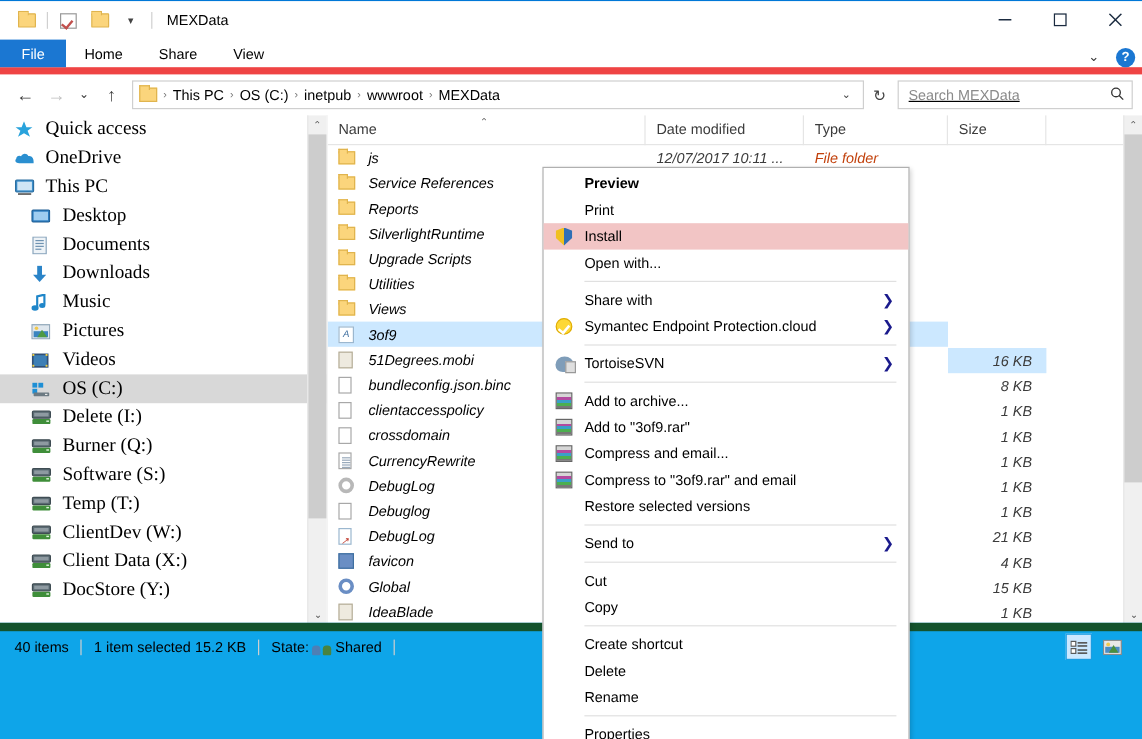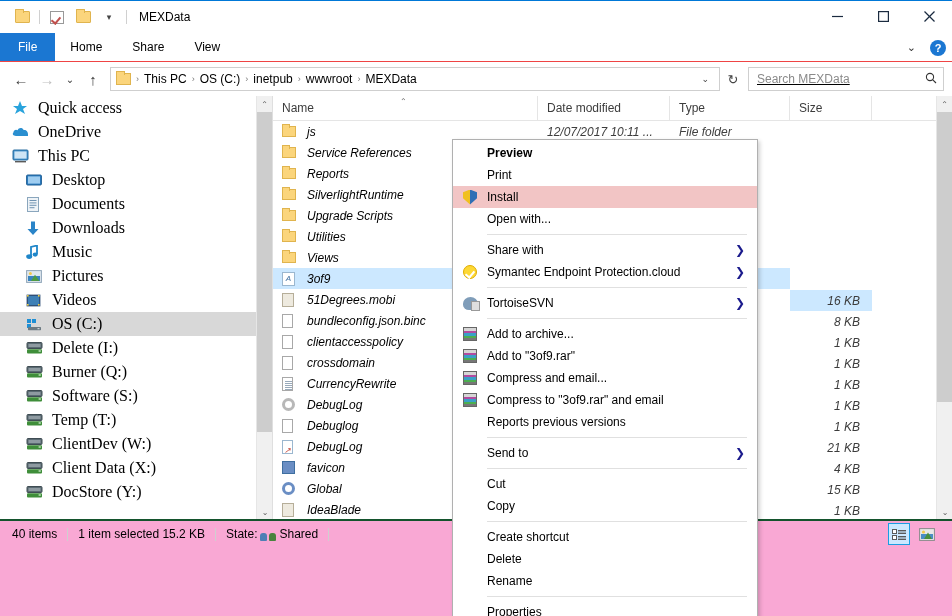--- a/index.html
+++ b/index.html
@@ -91,21 +91,21 @@
     width: 46px; height: 31px;
     display: flex; align-items: center; justify-content: center;
   }
   .winbtn svg { display: block; }
 
   
   .ribbon {
     height: 29px;
     display: flex;
     align-items: stretch;
-    border-bottom: 1px solid #ef4444;
+    border-bottom: 6px solid #ef4444;
     background: #fff;
     position: relative;
   }
   .rtab {
     display: flex; align-items: center;
     padding: 0 15px;
     font-size: 12px;
     color: #000;
   }
   .rtab.file {
@@ -324,21 +324,21 @@
     background: #cce8ff;
   }
   .cell {
     height: 21px;
     display: flex; align-items: center;
     overflow: hidden;
     white-space: nowrap;
   }
   .cell-name { width: 265px; padding-left: 9px; }
   .cell-date { width: 132px; padding-left: 9px; color: #3c3c3c; }
-  .cell-type { width: 120px; padding-left: 9px; color: #404040; }
+  .cell-type { width: 120px; padding-left: 9px; color: #c2410c; }
   .cell-size { width: 82px; padding-right: 12px; justify-content: flex-end; color: #3c3c3c; margin-top: 22px; }
   .row.sel .cell-name { box-shadow: none; }
   .fico { width: 20px; margin-right: 5px; flex: none; display: flex; align-items: center; }
 
   .pane-sb {
     position: absolute;
     right: 0; top: 0;
     width: 16px; height: 424px;
     background: #f0f0f0;
     border-left: 1px solid #e6e6e6;
@@ -348,22 +348,22 @@
     left: 0; top: 16px;
     width: 16px; height: 290px;
     background: #cdcdcd;
   }
 
   
   .statusbar {
     position: absolute;
     left: 0; bottom: 0;
     width: 952px; height: 97px;
-    background: #f9a8d4;
-    border-top: 2px solid #14532d;
+    background: #0ea5e9;
+    border-top: 7px solid #14532d;
   }
   .status-inner {
     height: 26px;
     display: flex; align-items: center;
     padding-left: 12px;
     font-size: 12px;
     color: #000;
   }
   .st-sep { width: 1px; height: 13px; background: #cfcfcf; margin: 0 10px; }
   .st-text { white-space: nowrap; }
@@ -1153,21 +1153,21 @@
         <span class="mi-label">Compress and email...</span>
       </div>
       <div class="mi">
         <span class="mi-ico">
           <span class="ic-rar"></span>
         </span>
         <span class="mi-label">Compress to "3of9.rar" and email</span>
       </div>
       <div class="mi">
         <span class="mi-ico"></span>
-        <span class="mi-label">Reports previous versions</span>
+        <span class="mi-label">Restore selected versions</span>
       </div>
       <div class="msep"></div>
       <div class="mi">
         <span class="mi-ico"></span>
         <span class="mi-label">Send to</span>
         <span class="mi-arrow">❯</span>
       </div>
       <div class="msep"></div>
       <div class="mi">
         <span class="mi-ico"></span>

